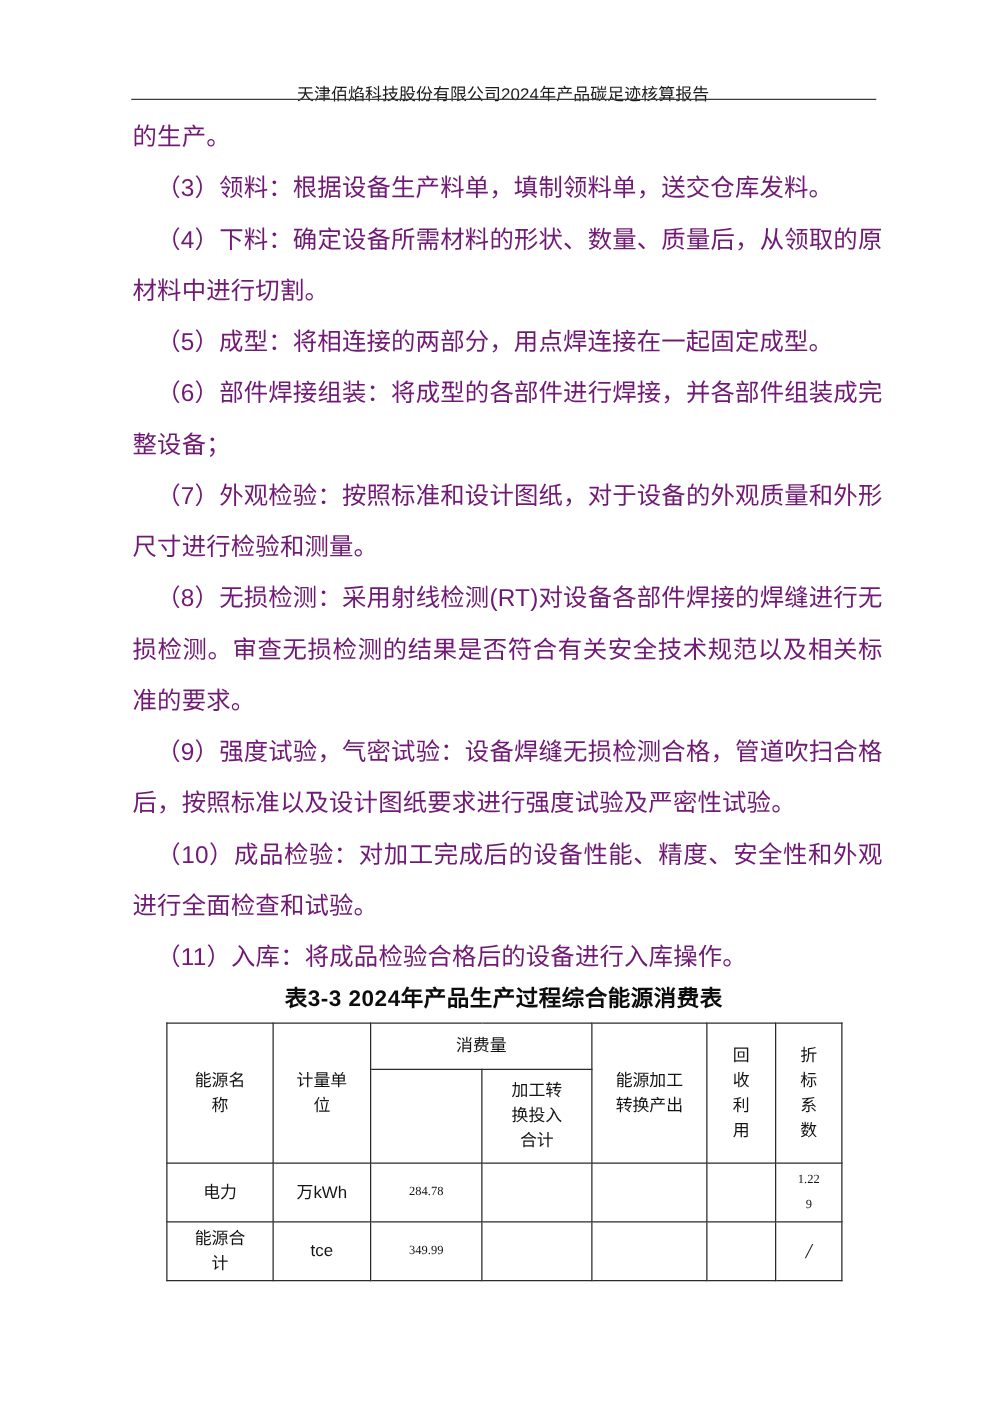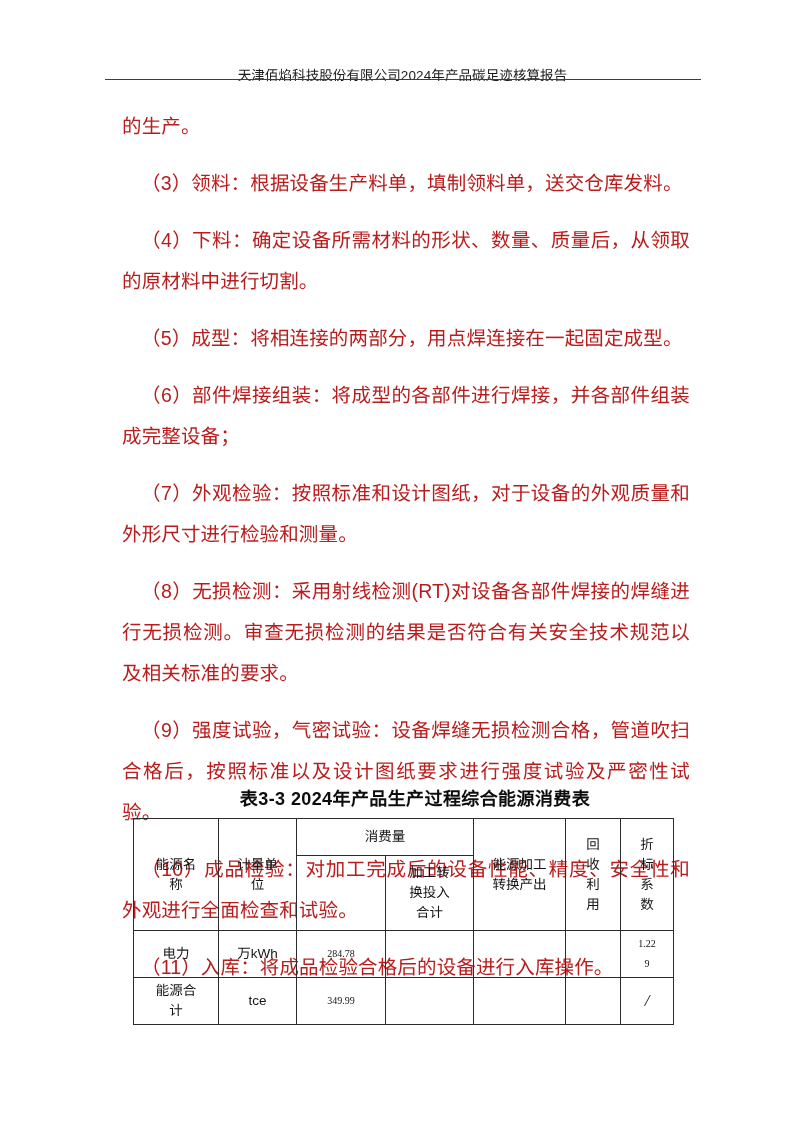--- a/index.html
+++ b/index.html
@@ -53,34 +53,34 @@
   
   .body-block {
     position: absolute;
     left: 106px;
     top: 90px;
     width: 600px;
   }
   .para {
     font-size: 19.5px;
     line-height: 41px;
-    color: #b91c1c;
+    color: #701a75;
     text-align: justify;
     text-justify: inter-ideograph;
-    margin: 16px;
+    margin: 0;
     letter-spacing: 0.15px;
   }
   .para.indent {
     text-indent: 19px;
   }
 
   
   .table-caption {
     position: absolute;
-    left: 145px;
+    left: 133px;
     top: 784px;
     width: 540px;
     text-align: center;
     font-size: 18px;
     font-weight: bold;
     color: #0d0d0d;
     letter-spacing: 0.4px;
   }
 
   

